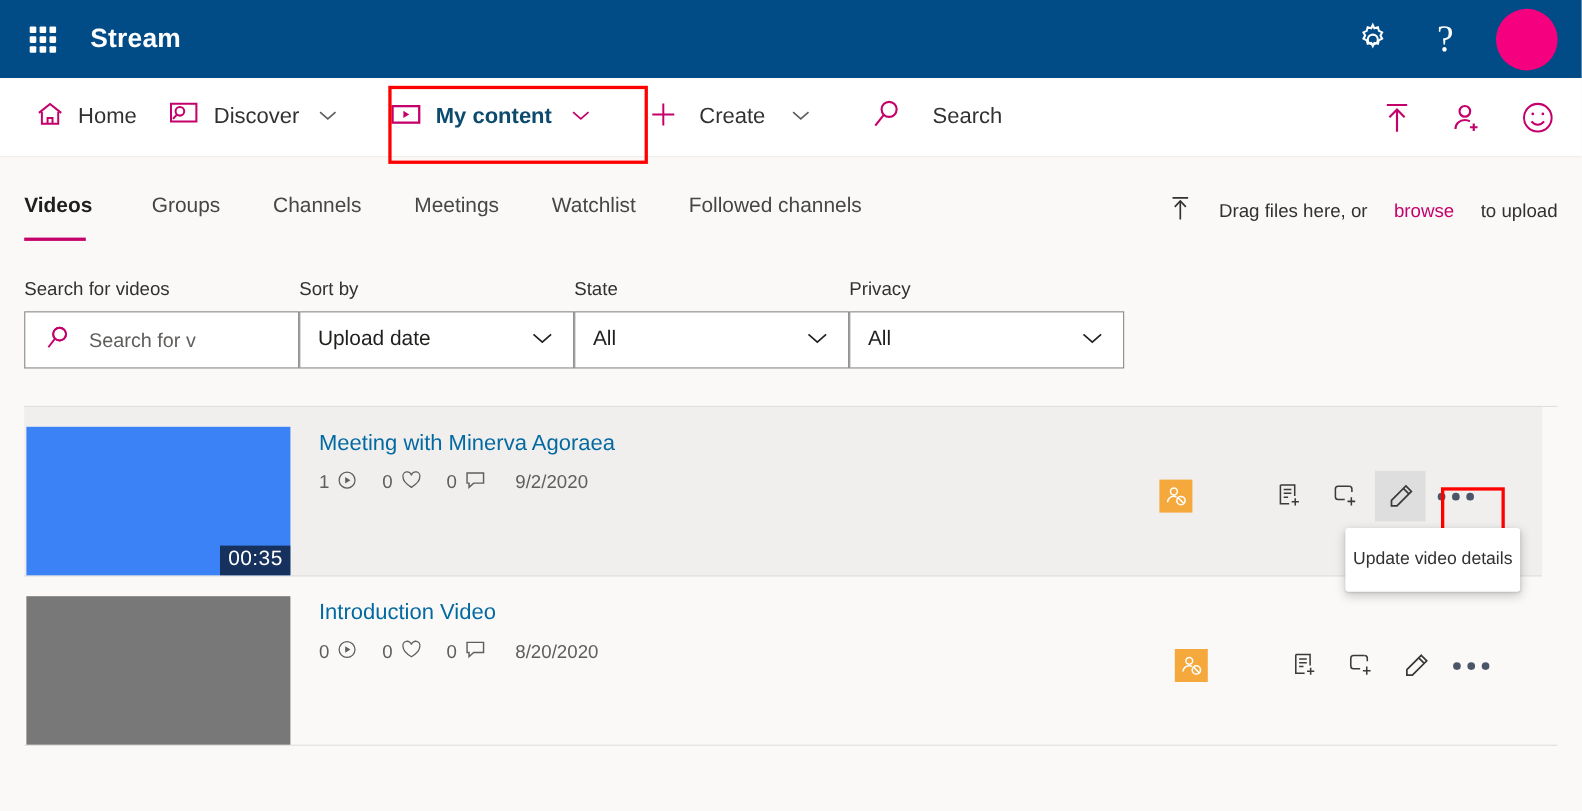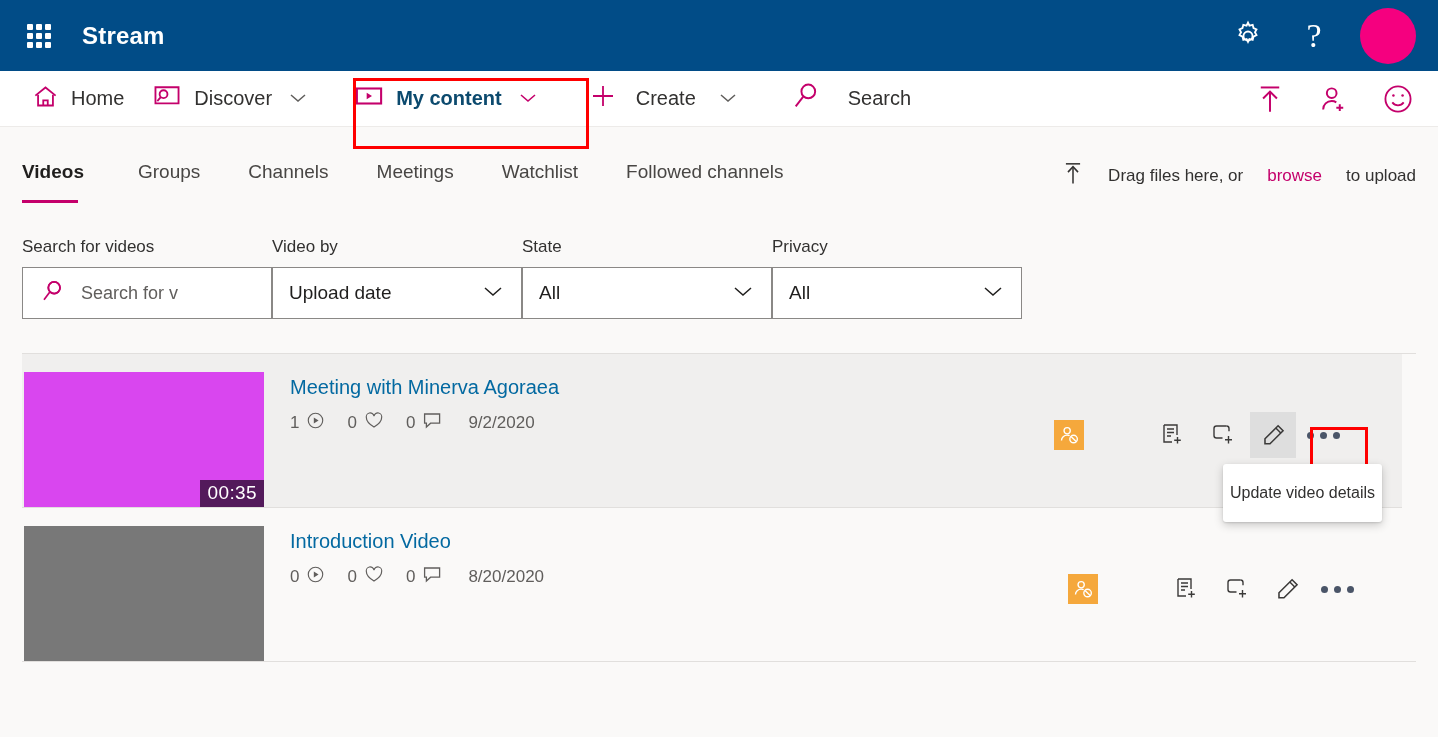--- a/index.html
+++ b/index.html
@@ -24,21 +24,21 @@
   .suite-title {
     color: #fff; font-size: 24px; font-weight: bold; margin-left: 24px; letter-spacing: .2px;
   }
   .suite-right { margin-left: auto; display: flex; align-items: center; gap: 26px; }
   .suite-icon { width: 40px; height: 40px; display: flex; align-items: center; justify-content: center; cursor: pointer; }
   .qmark { color: #fff; font-size: 34px; line-height: 34px; font-weight: 300; font-family: "Liberation Serif", serif;}
   .avatar { width: 56px; height: 56px; border-radius: 50%; background: #F5007F; cursor: pointer; }
 
   
   .nav-bar {
-    height: 56px; background: #fff; display: flex; align-items: center;
+    height: 72px; background: #fff; display: flex; align-items: center;
     padding: 0 22px 0 18px; border-bottom: 1px solid #EDEBE9; position: relative;
   }
   .nav-item {
     display: flex; align-items: center; gap: 12px;
     font-size: 20px; color: #323130; cursor: pointer; padding: 10px 14px;
     white-space: nowrap;
   }
   .nav-item.active { color: #0c4a6e; font-weight: bold; }
   .nav-item .chev { margin-left: 4px; }
   .hl-box {
@@ -84,21 +84,21 @@
   
   .list { margin-top: 34px; border-top: 1px solid #E1DFDD; }
   .row {
     display: flex; align-items: flex-start; padding: 18px 0 0 0;
     position: relative; border-bottom: 1px solid #E1DFDD; min-height: 144px;
   }
   .row.hovered { background: #F0EFEE; width: 1380px; }
   .thumb {
     width: 240px; height: 135px; flex: 0 0 240px; position: relative; margin-left: 2px;
   }
-  .thumb.dark { background: #d946ef; }
+  .thumb.dark { background: #3b82f6; }
   .thumb.gray { background: #787878; }
   .dur {
     position: absolute; right: 0; bottom: 0; background: rgba(0,0,0,.62);
     color: #fff; font-size: 19px; padding: 2px 7px 3px 7px; letter-spacing: .4px;
   }
   .meta { margin-left: 26px; padding-top: 4px; }
   .vtitle { font-size: 20px; color: #0369a1; cursor: pointer; }
   .stats { display: flex; align-items: center; gap: 6px; margin-top: 12px; color: #605E5C; font-size: 17px; }
   .stat { display: flex; align-items: center; gap: 7px; margin-right: 16px; }
   .date { margin-left: 4px; }
@@ -297,21 +297,21 @@
             <circle cx="14" cy="9" r="5.4"></circle>
               <circle cx="14" cy="9" r="5.4"></circle>
               <path d="M10 13L4.6 20"></path>
           </svg>
         </span>
         <span class="search-ph">Search for v</span>
       </div>
     </div>
 
     <div class="filter-group">
-      <div class="filter-label">Video by</div>
+      <div class="filter-label">Sort by</div>
       <div class="filter-box sel-box">
         <span class="sel-val">Upload date</span>
         <span>
           <svg width="24" height="16" viewBox="0 0 24 16" fill="none" stroke="#201F1E" stroke-width="1.5">
               <path d="M4 5l8 7 8-7"></path>
             </svg>
         </span>
       </div>
     </div>
 

